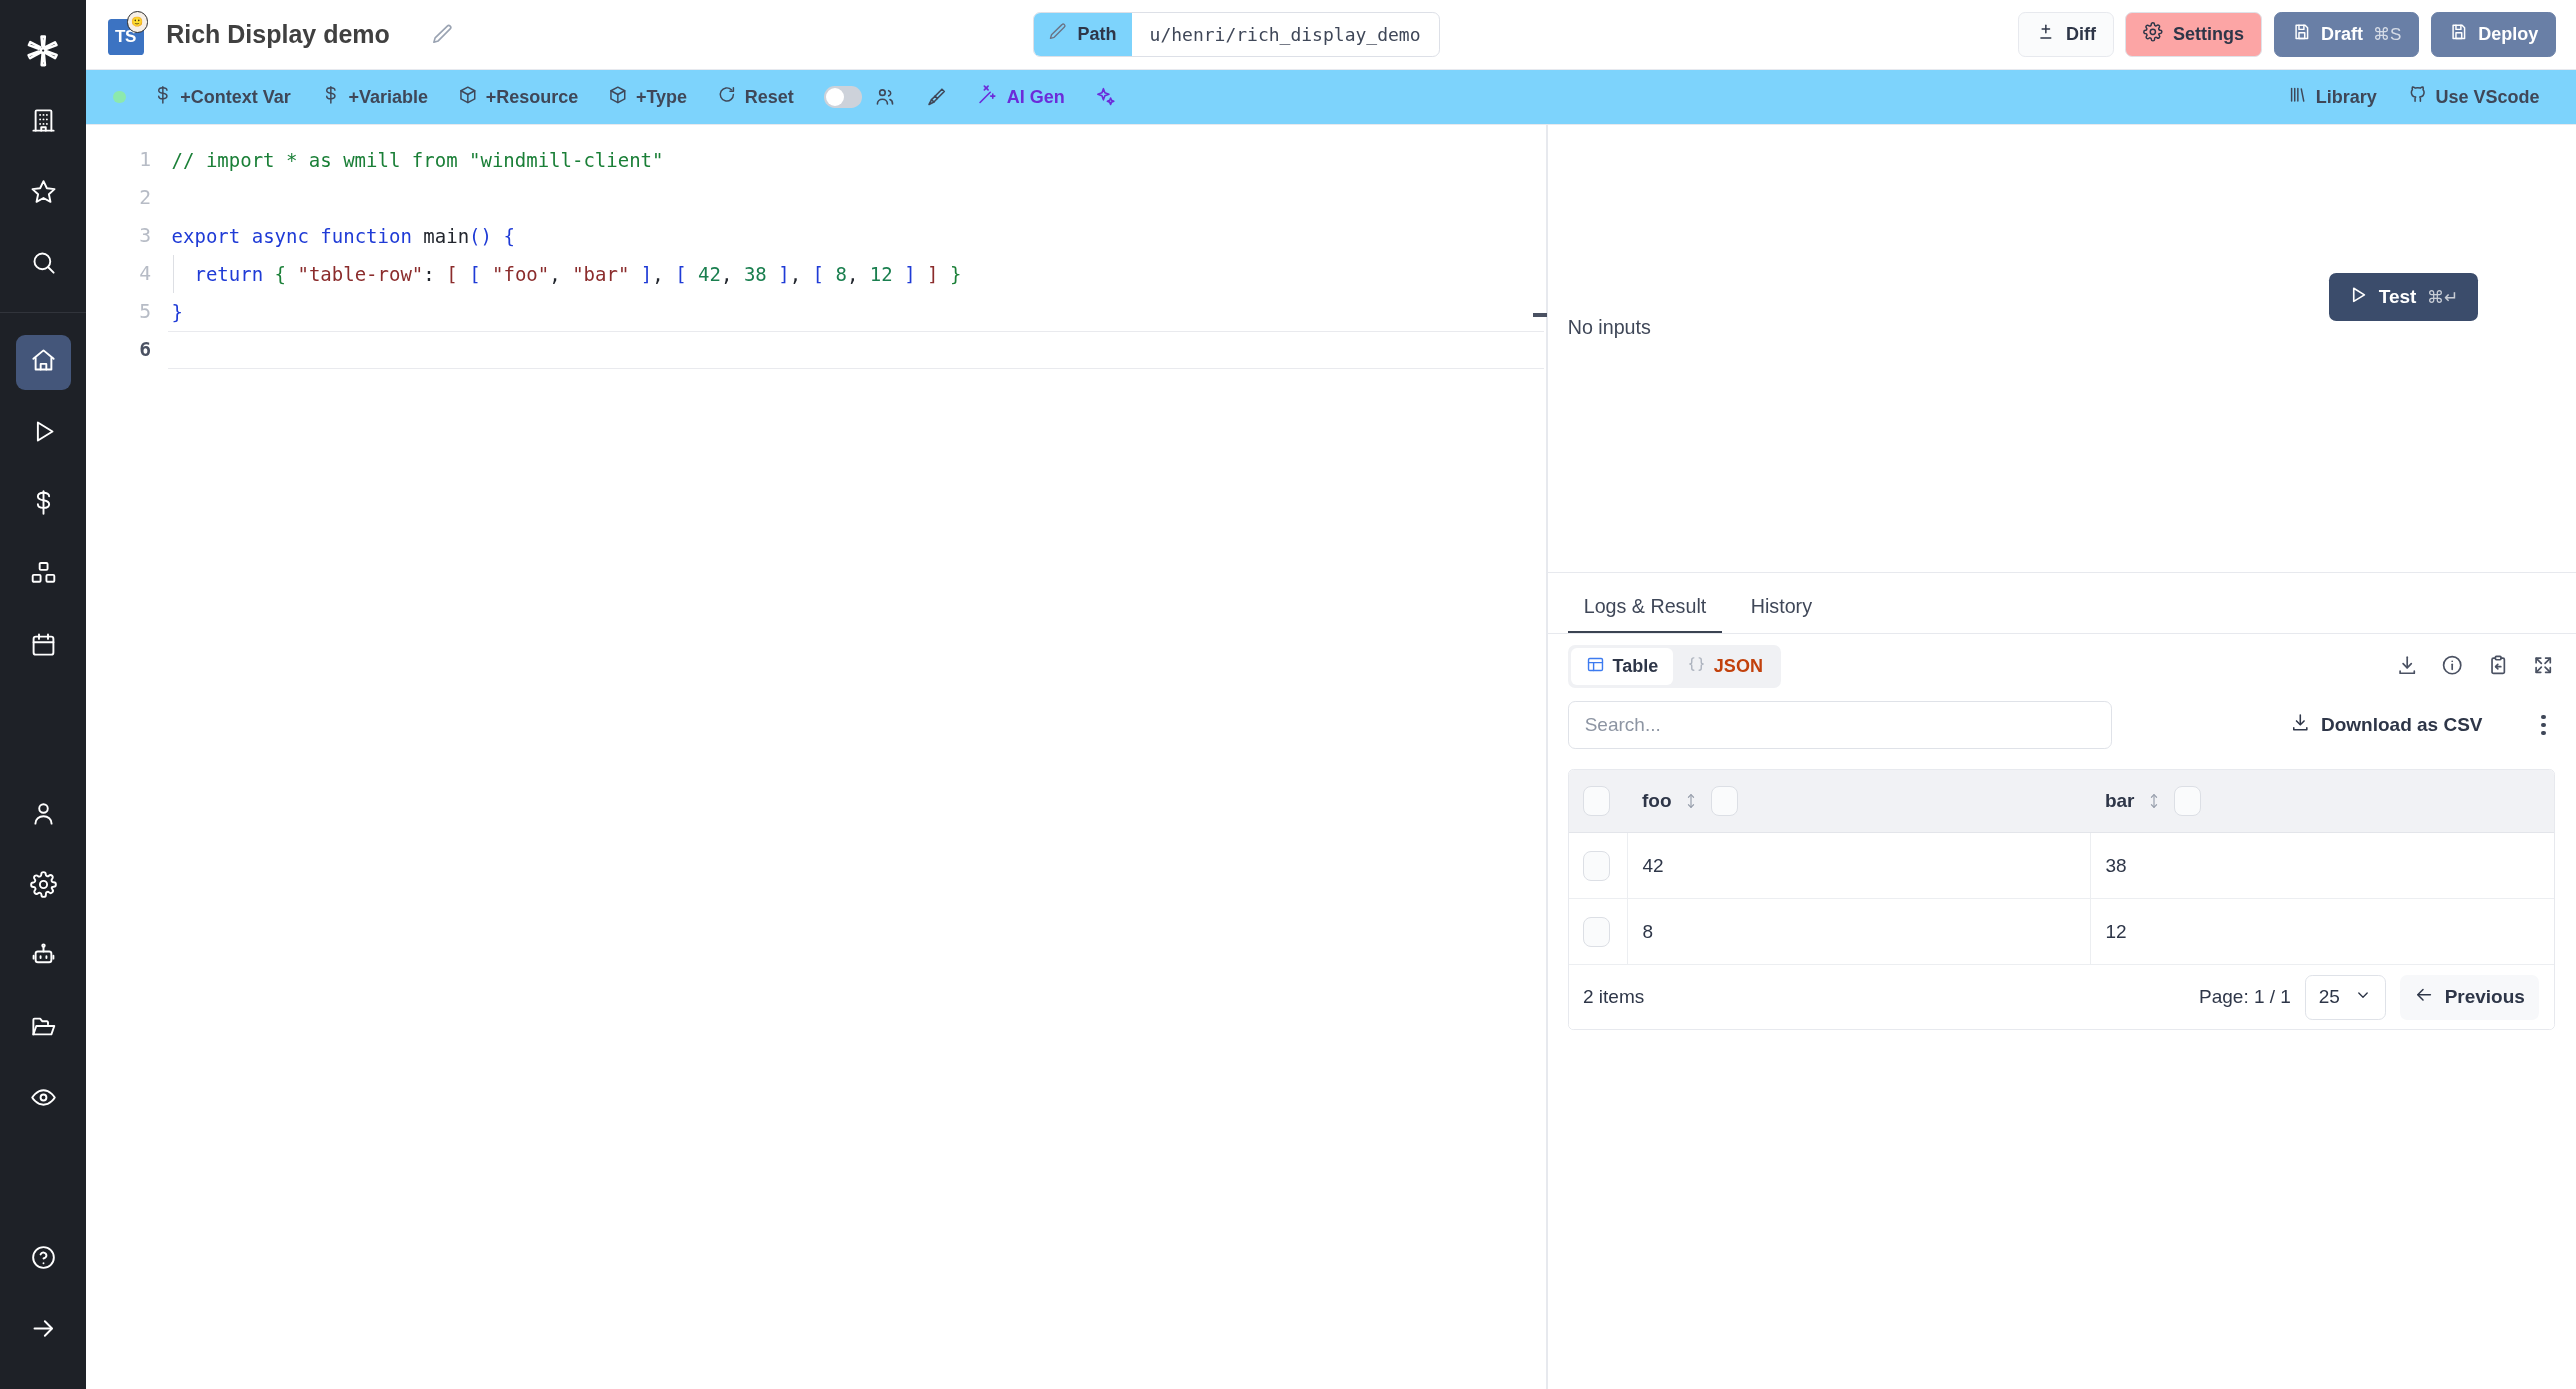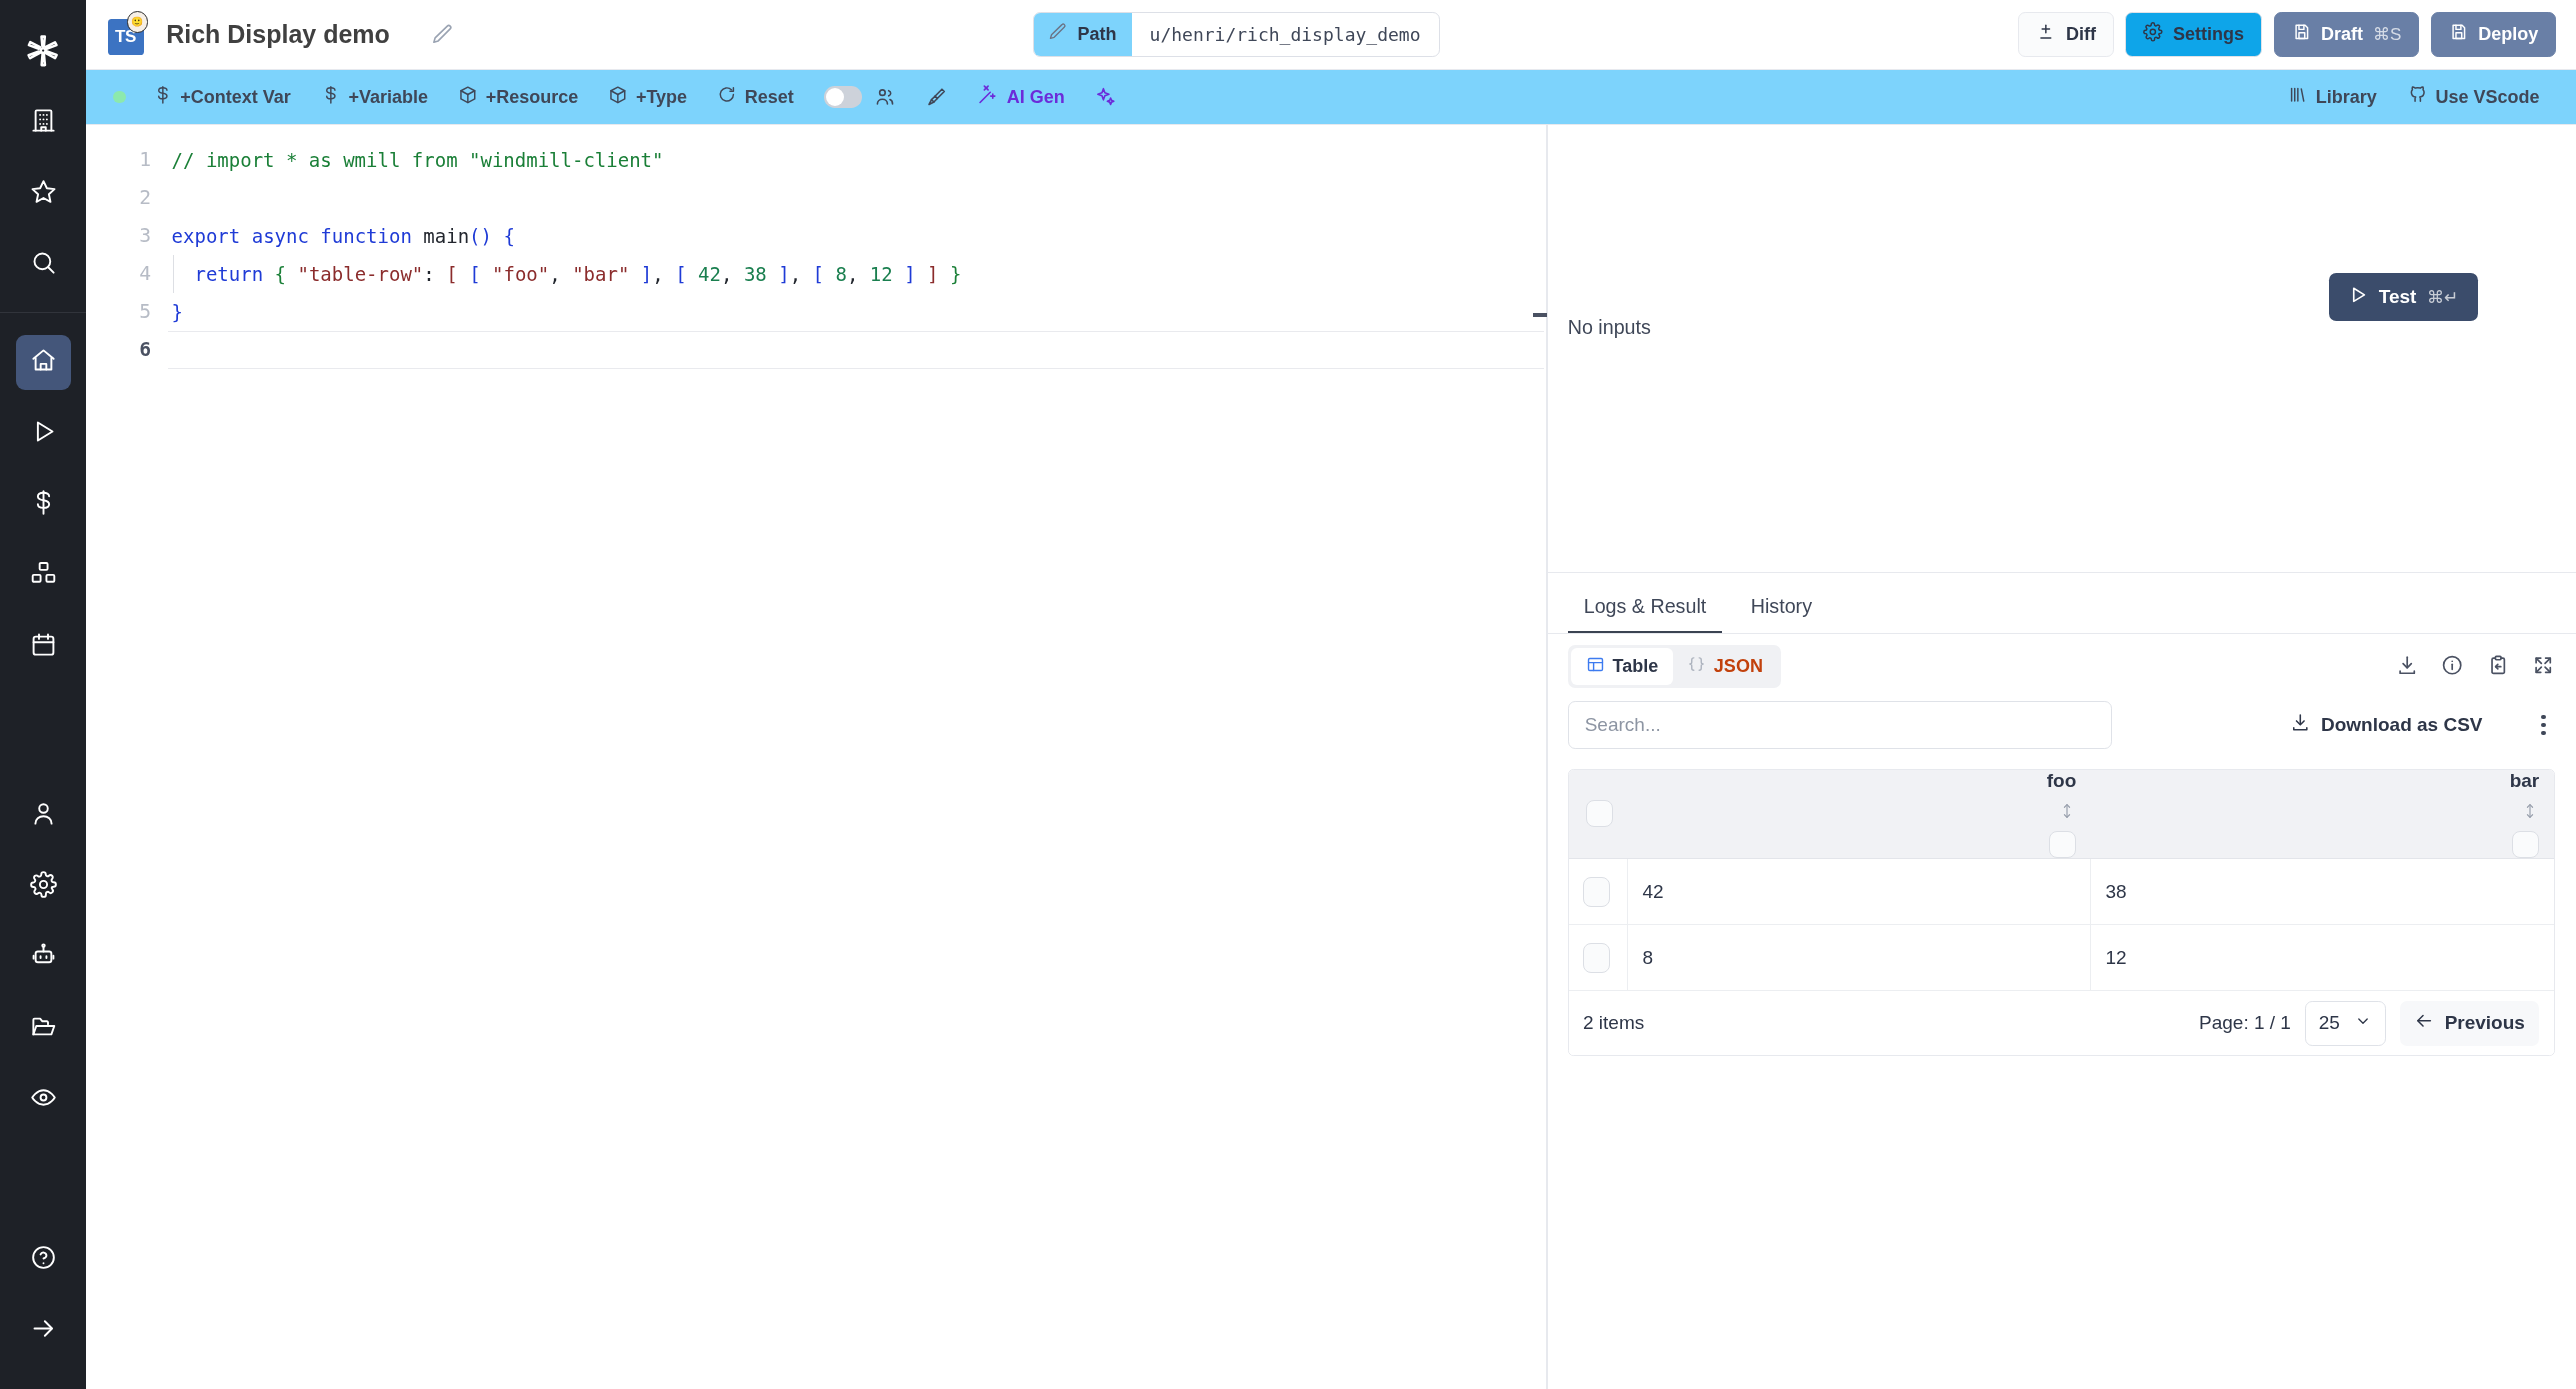--- a/index.html
+++ b/index.html
@@ -72,21 +72,21 @@
     padding: 0 18px; font-size: 18px; color: #3f4758;
     font-family: "DejaVu Sans Mono", monospace; white-space: nowrap;
   }
   .header-right { display: flex; align-items: center; gap: 11.6px; flex: 0 0 auto; }
   .btn {
     height: 45px; display: flex; align-items: center; gap: 9.8px;
     padding: 0 17px; border-radius: 7.2px; font-size: 18px; font-weight: bold;
     white-space: nowrap;
   }
   .btn-ghost { background: #fafbfc; border: 0.9px solid #e7e9ee; color: #2e3648; }
-  .btn-white { background: #0ea5e9; border: 0.9px solid #dfe2e8; color: #2e3648; }
+  .btn-white { background: #fca5a5; border: 0.9px solid #dfe2e8; color: #2e3648; }
   .btn-blue { background: #697fa6; color: #ffffff; border: 0.9px solid #697fa6; }
   .kbd { font-weight: normal; opacity: .72; font-size: 17px; }
   .btn svg { stroke: currentColor; fill: none; stroke-width: 1.8; stroke-linecap: round; stroke-linejoin: round; }
 
   
   .toolbar {
     height: 55px; flex: 0 0 55px;
     display: flex; align-items: center;
     border-bottom: 0.9px solid #e7e9ee; padding: 0 21.5px 0 27px; background: #7dd3fc;
   }
@@ -197,21 +197,21 @@
   .csv-btn svg { stroke: currentColor; fill: none; stroke-width: 1.8; stroke-linecap: round; stroke-linejoin: round; }
   .kebab { display: flex; flex-direction: column; gap: 3.6px; padding: 7.2px 9px; margin-left: 12.5px; }
   .kebab i { width: 4.5px; height: 4.5px; border-radius: 50%; background: #3f4758; display: block; }
 
   .table-wrap { margin: 19.7px 21.5px 0 19.7px; border: 0.9px solid #e7e9ee; border-radius: 5.4px; overflow: hidden; }
   table { width: 100%; border-collapse: collapse; table-layout: fixed; }
   thead th {
     background: #f1f2f5; height: 63px; text-align: left; font-size: 19px; color: #2e3648;
     font-weight: bold; padding: 0 14.3px; border-bottom: 0.9px solid #e3e5ea;
   }
-  .th-inner { display: flex; align-items: flex-end; gap: 10.7px; flex-direction: column; }
+  .th-inner { display: flex; align-items: center; gap: 10.7px; }
   .cbox { width: 27px; height: 30px; border: 1.3px solid #dcdfe5; border-radius: 8px; background: #fafbfc; flex: 0 0 27px; }
   .sorter { color: #99a0ad; display: flex; align-items: center; }
   .sorter svg { stroke: currentColor; fill: none; stroke-width: 1.6; stroke-linecap: round; stroke-linejoin: round; }
   .col-check { width: 59px; }
   tbody td {
     height: 66px; font-size: 19px; color: #2e3648; padding: 0 14.3px;
     border-bottom: 0.9px solid #eceef1; border-right: 0.9px solid #eceef1; background: #fff;
   }
   tbody td:last-child { border-right: none; }
   tbody td.col-check { border-right: 0.9px solid #eceef1; }

